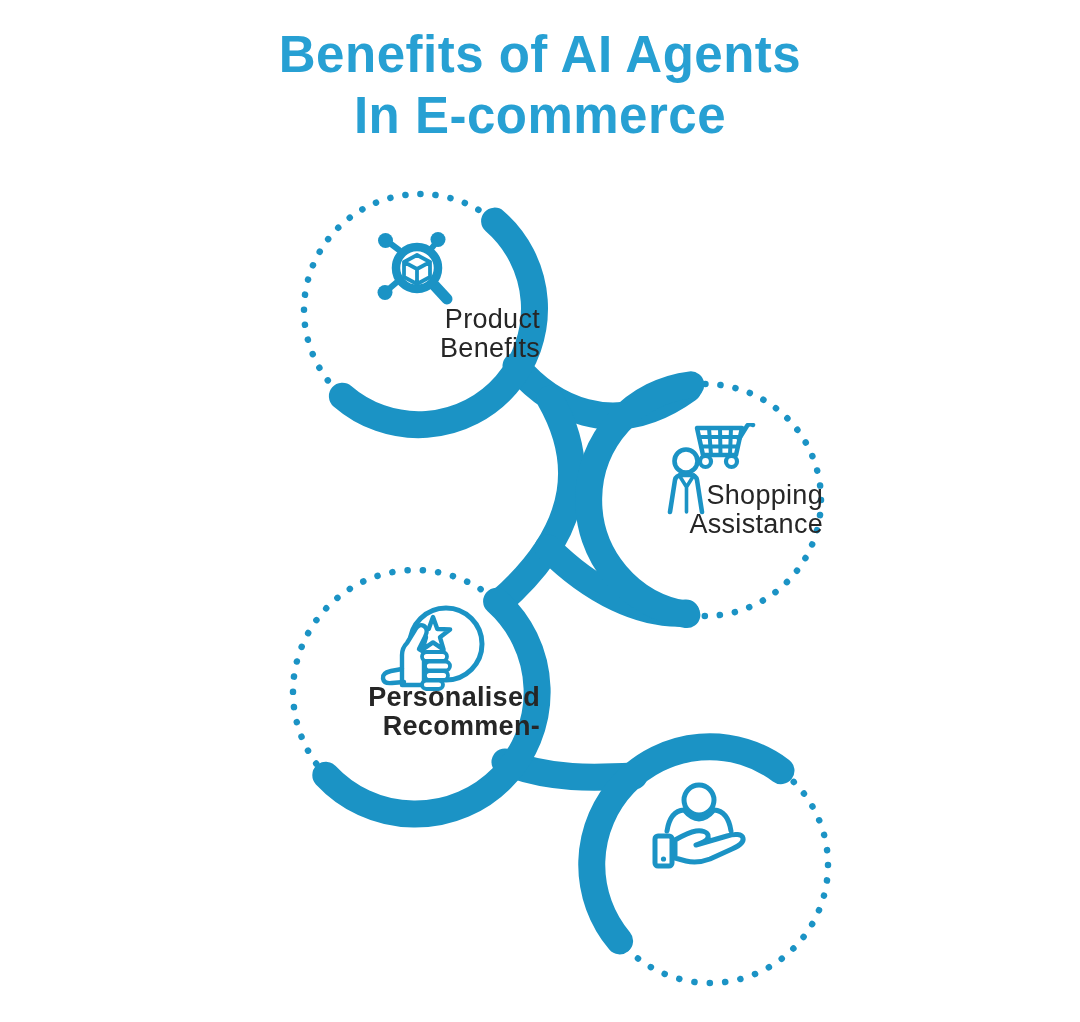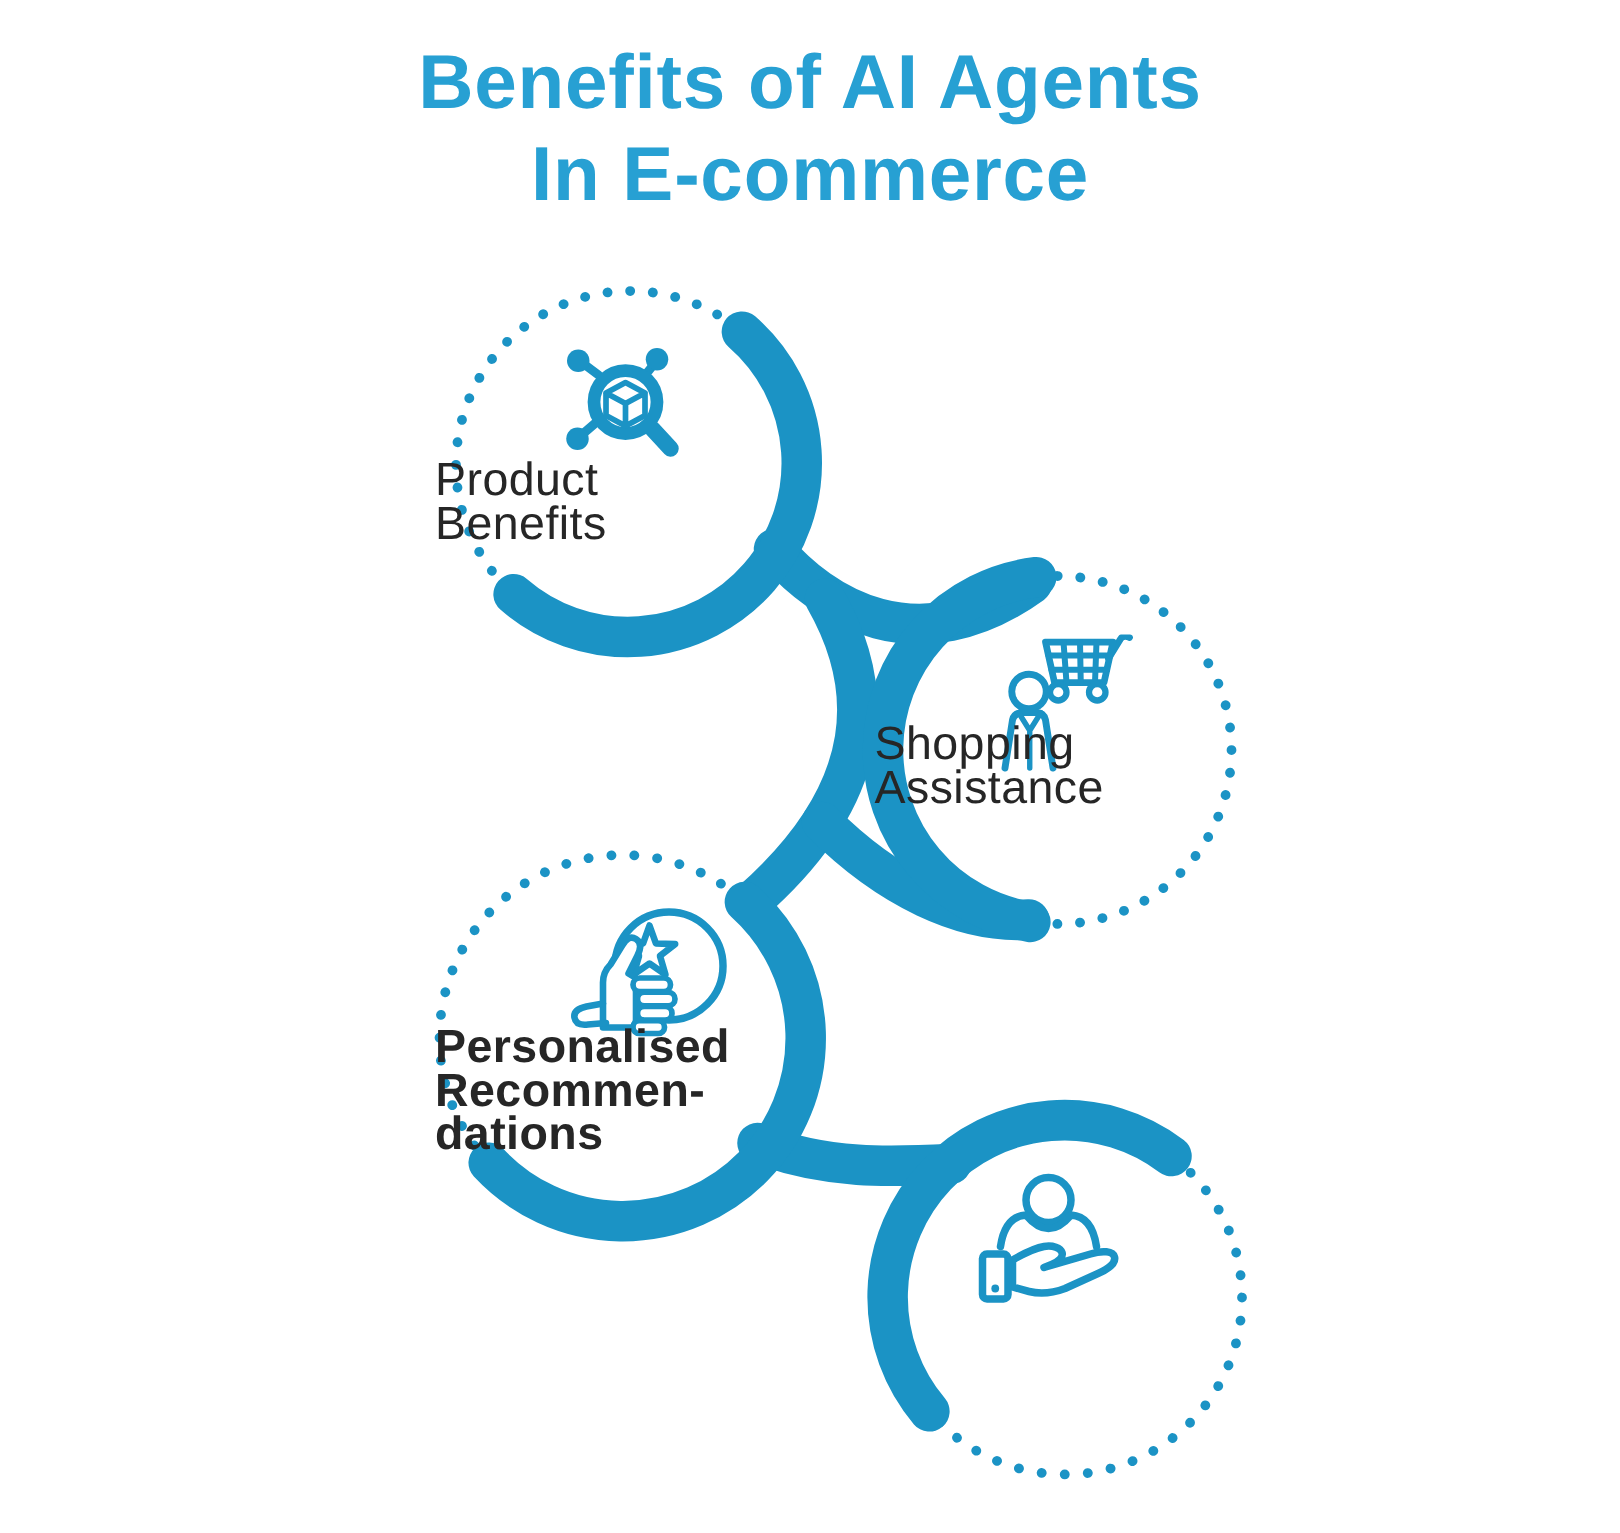--- a/index.html
+++ b/index.html
@@ -42,23 +42,23 @@
   .is{fill:none;stroke:var(--color-accent,#1B93C5);stroke-linecap:round;stroke-linejoin:round;}
   .iw{fill:#fff;stroke:var(--color-accent,#1B93C5);stroke-linecap:round;stroke-linejoin:round;}
   .if{fill:var(--color-accent,#1B93C5);stroke:none;}
   .icon{position:absolute;}
   #icon-1{left:360px;top:218px;width:112px;height:96px;}
   #icon-2{left:660px;top:423px;width:118px;height:92px;}
   #icon-3{left:378px;top:603px;width:112px;height:92px;}
   #icon-4{left:645px;top:781px;width:110px;height:92px;}
   .node-label{
     position:absolute;
-    text-align:left;
+    text-align:right;
     color:var(--color-text,#262626);
-    font-size:31px;
+    font-size:27px;
     line-height:29px;
     font-weight:500;
     letter-spacing:0.3px;
   }
   .node-label span{display:block;}
   #label-1{left:290px;top:305px;width:250px;}
   #label-2{left:583px;top:481px;width:240px;}
   #label-3{left:290px;top:683px;width:250px;font-weight:bold;}
   #label-4{left:585px;top:868px;width:240px;}
 </style>
@@ -139,17 +139,16 @@
   </div>
 
   <div id="label-2" class="node-label">
     <span>Shopping</span>
     <span>Assistance</span>
   </div>
 
   <div id="label-3" class="node-label">
     <span>Personalised</span>
     <span>Recommen-</span>
-    <span>dations</span>
   </div>
 
 
 </div>
 
 </body></html>

